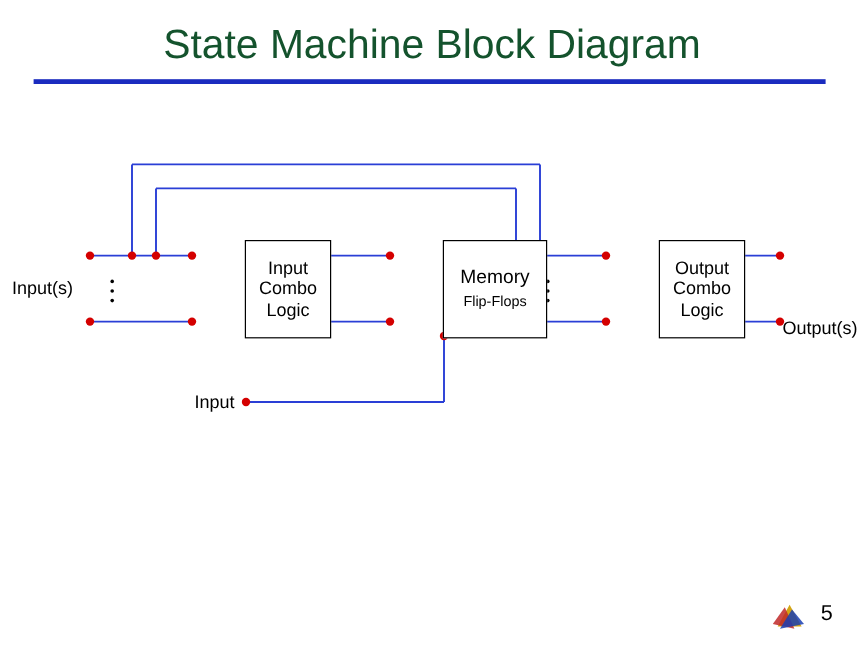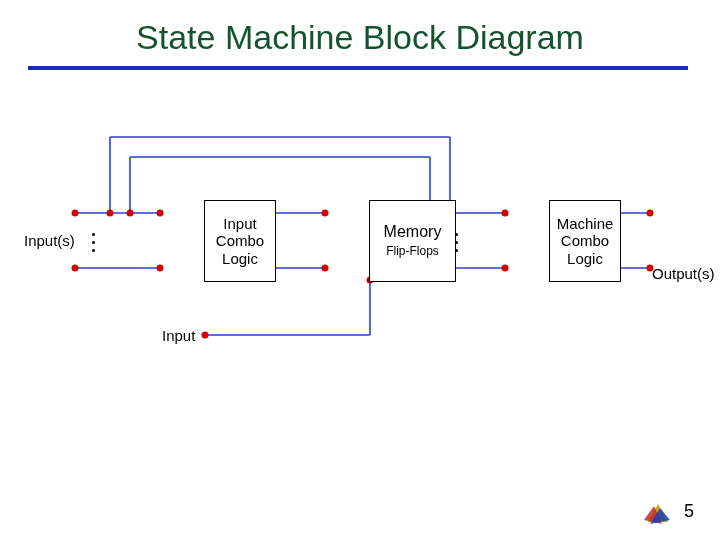--- a/index.html
+++ b/index.html
@@ -134,21 +134,21 @@
     <circle cx="650" cy="268" r="3.5"></circle>
     <circle cx="450" cy="213" r="3.5"></circle>
     <circle cx="430" cy="213" r="3.5"></circle>
     <circle cx="110" cy="213" r="3.5"></circle>
     <circle cx="130" cy="213" r="3.5"></circle>
     <circle cx="205" cy="335" r="3.5"></circle>
     <circle cx="370" cy="280" r="3.5"></circle>
   </g>
 </svg>
 
-<div class="label" style="left:24px; top:232px;">Input(s)</div>
+<div class="label" style="left:10px; top:232px;">Input(s)</div>
 
 <div class="label" style="left:652px; top:225px;margin-top:40px;">Output(s)</div>
 
 <div class="label" style="left:162px; top:327px;">Input</div>
 
 <div class="dots" style="left:92px;  top:233px;">
     <span></span>
     <span></span>
     <span></span>
   </div>
@@ -173,21 +173,21 @@
   <div>Combo</div>
   <div>Logic</div>
 </div>
 
 <div class="block" style="left:325px; top:200px; width:85px; height:80px;">
   <div style="font-weight:normal; font-size:16px;">Memory</div>
   <div style="font-size:12px; margin-top:4px;">Flip-Flops</div>
 </div>
 
 <div class="block" style="left:505px; top:200px; width:70px; height:80px;">
-  <div>Machine</div>
+  <div>Output</div>
   <div>Combo</div>
   <div>Logic</div>
 </div>
 
 <svg class="logo" viewBox="0 0 26 26">
   <polygon points="4,22 14,4 24,22" fill="#d4a513"></polygon>
   <polygon points="0,20 10,6 18,24" fill="#c02828" opacity="0.85"></polygon>
   <polygon points="6,24 16,8 26,20" fill="#1b3fb3" opacity="0.85"></polygon>
 </svg>
 

